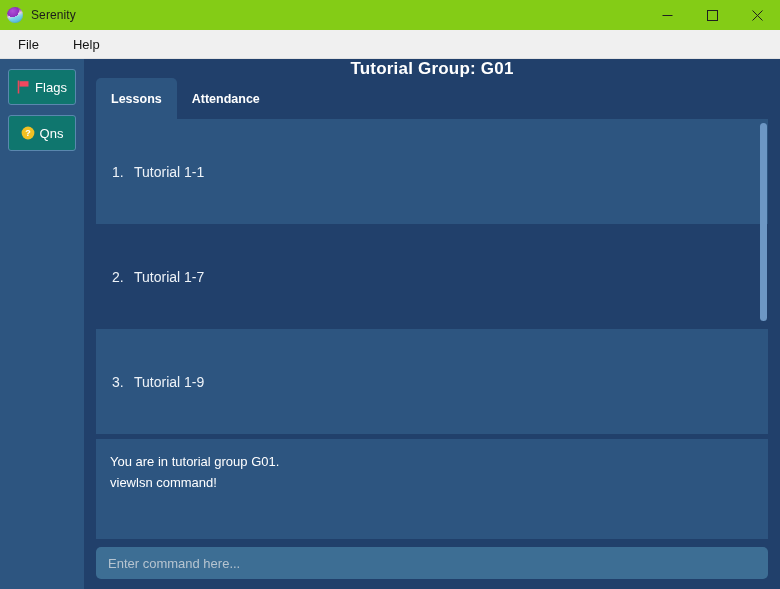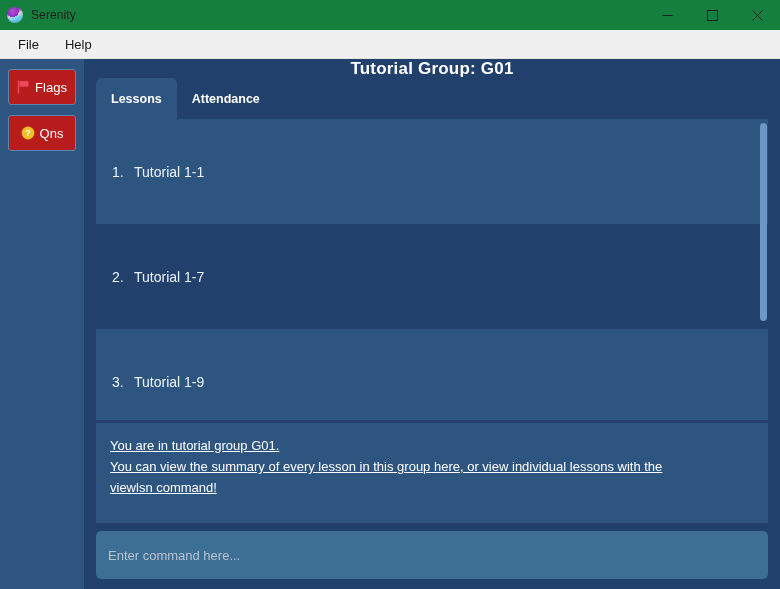--- a/index.html
+++ b/index.html
@@ -20,21 +20,21 @@
     height: 589px;
     position: relative;
     display: flex;
     flex-direction: column;
     background: #21406b;
   }
 
   
   .titlebar {
     height: 30px;
-    background: #15803d;
+    background: #84cc16;
     display: flex;
     align-items: center;
     flex: 0 0 30px;
     border-bottom: 0px;
   }
   .app-logo {
     width: 16px;
     height: 16px;
     margin-left: 7px;
     margin-right: 8px;
@@ -66,20 +66,21 @@
   .wc-btn svg { display: block; }
 
   
   .menubar {
     height: 28px;
     flex: 0 0 28px;
     background: #f0f0f0;
     display: flex;
     align-items: center;
     border-bottom: 1px solid #e2e2e2;
+    gap: 8px;
   }
   .menu-item {
     font-size: 13px;
     color: #141414;
     padding: 4px 10px;
     margin-left: 6px;
   }
   .menu-item:first-child { margin-left: 8px; }
 
   
@@ -96,21 +97,21 @@
     background: #2d5580;
     padding-top: 10px;
     display: flex;
     flex-direction: column;
     align-items: center;
   }
   .side-btn {
     width: 66px;
     height: 34px;
     margin-bottom: 10px;
-    background: #b91c1c;
+    background: #0f766e;
     border: 1px solid #5a87ae;
     border-radius: 3px;
     display: flex;
     align-items: center;
     justify-content: center;
     gap: 5px;
     color: #ffffff;
     font-size: 13px;
   }
   .side-btn .lbl { line-height: 1; }
@@ -212,31 +213,31 @@
   .feedback-box {
     margin: 3px 12px 0 12px;
     background: #2d5580;
     flex: 0 0 100px;
     padding: 12px 14px 0 14px;
     box-sizing: border-box;
     color: #ffffff;
     font-size: 13px;
     line-height: 21px;
   }
-  .feedback-box p { margin: 0; text-decoration: underline; }
+  .feedback-box p { margin: 0; }
 
   .cmd-wrap {
     padding: 8px 12px 10px 12px;
     flex: 0 0 auto;
     background: #21406b;
   }
   .cmd-input {
     width: 100%;
     box-sizing: border-box;
-    height: 48px;
+    height: 32px;
     background: #3d6e94;
     border: none;
     border-radius: 5px;
     outline: none;
     color: #ffffff;
     font-family: "Liberation Sans", sans-serif;
     font-size: 13px;
     padding: 0 12px;
   }
   .cmd-input::placeholder {
@@ -329,21 +330,20 @@
 
         </div>
 
         <div class="scrollbar-track">
           <div class="scrollbar-thumb"></div>
         </div>
       </div>
 
       <div class="feedback-box">
         <p>You are in tutorial group G01.</p>
-        <p>You can view the summary of every lesson in this group here, or view individual lessons with the</p>
         <p>viewlsn command!</p>
       </div>
 
       <div class="cmd-wrap">
         <input class="cmd-input" type="text" placeholder="Enter command here..." style="">
       </div>
 
     </div>
   </div>
 </div>

